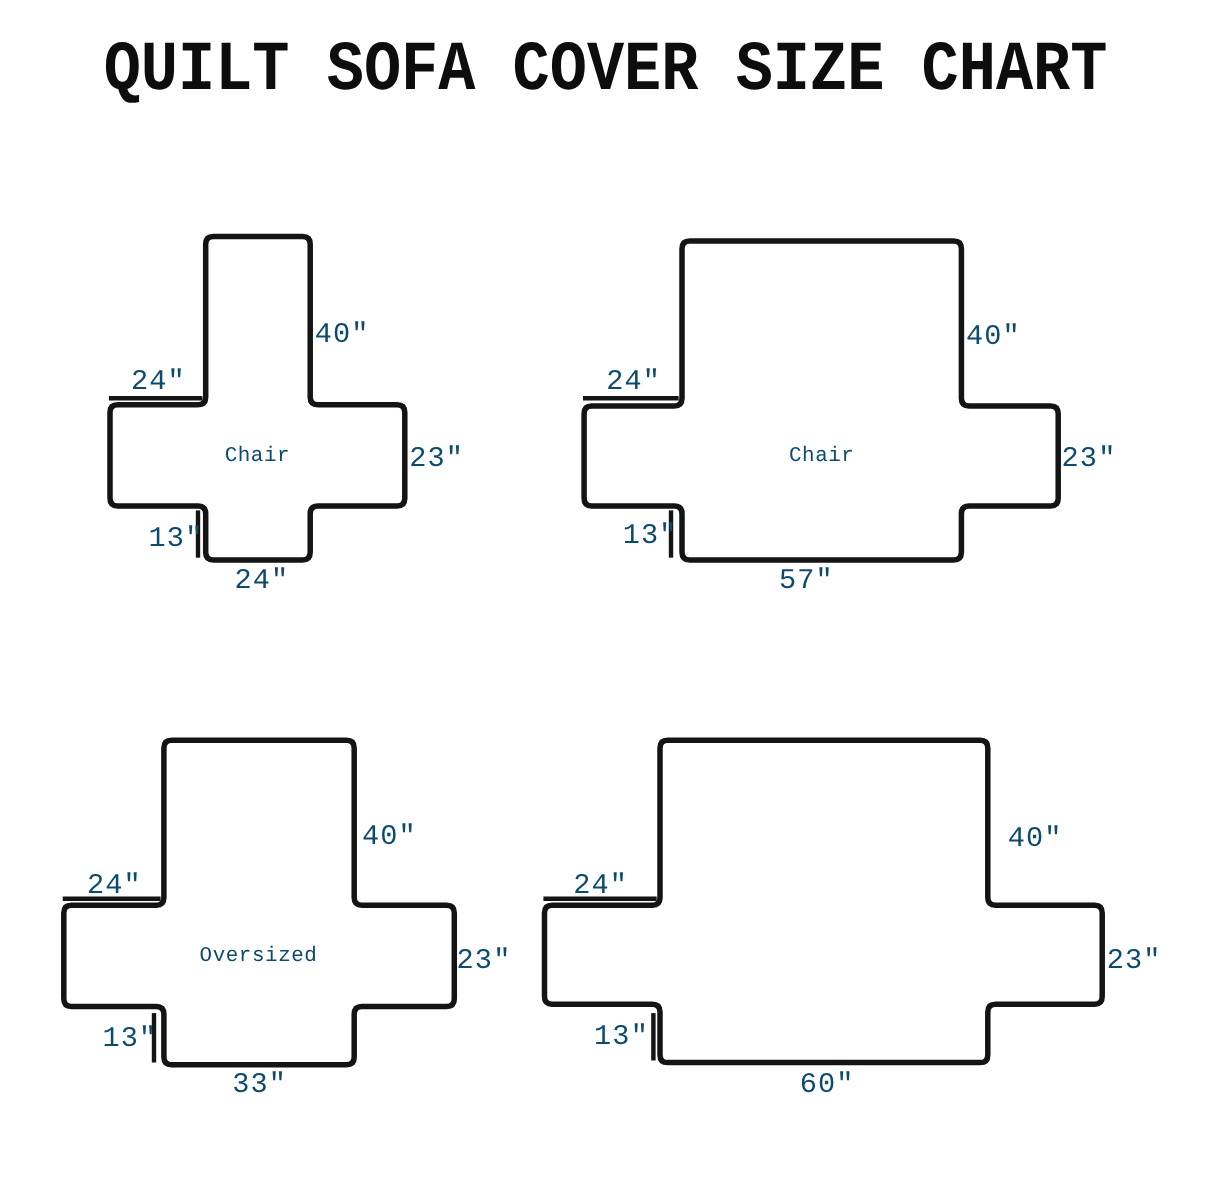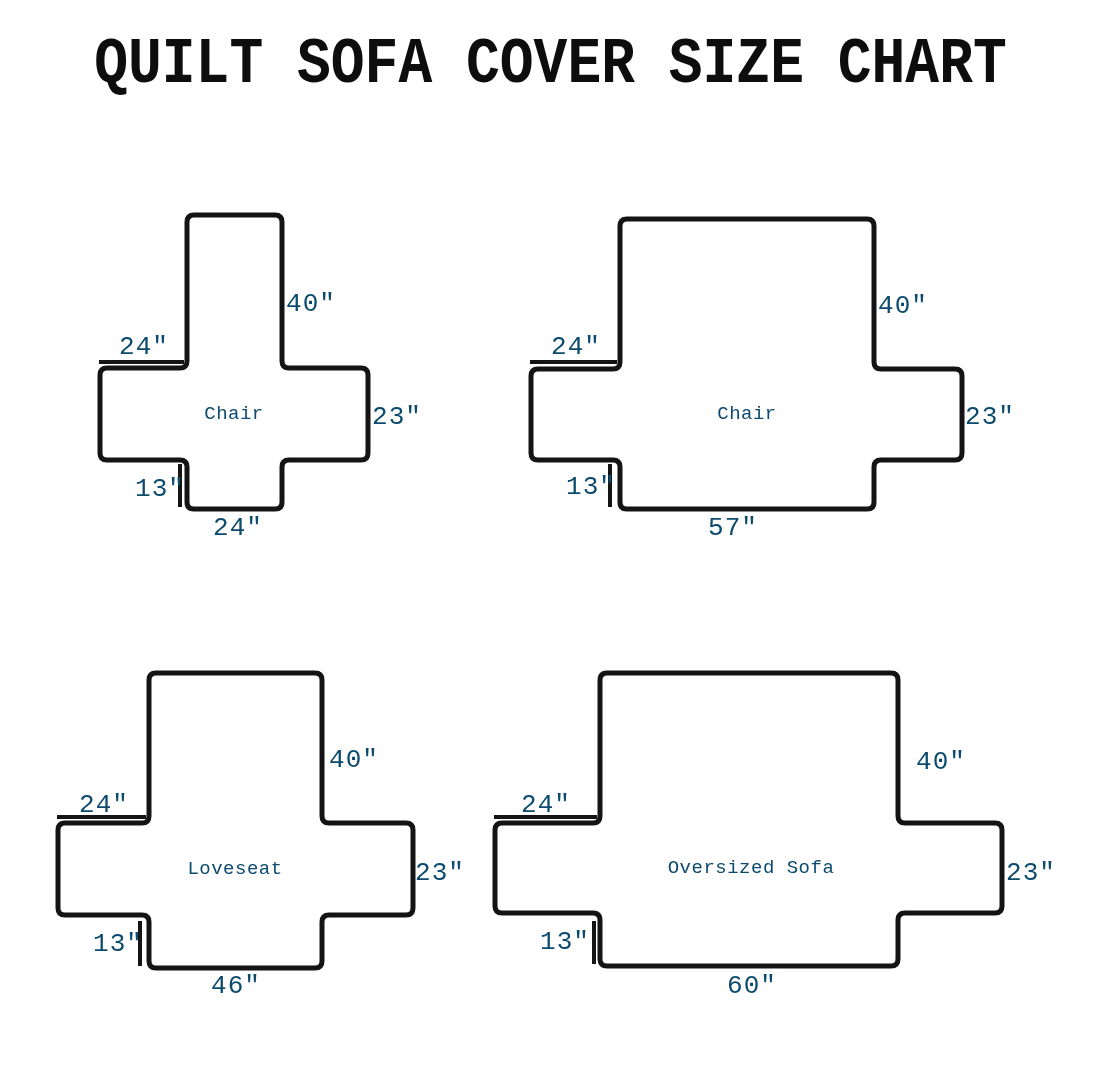--- a/index.html
+++ b/index.html
@@ -58,27 +58,26 @@
   <span class="lbl dim" style="left: 160px; top: 489px;">13″</span>
   <span class="lbl dim" style="left: 238px; top: 528px;">24″</span>
 
   <span class="lbl fig-name" style="left: 747px; top: 414px;">Chair</span>
   <span class="lbl dim" style="left: 903px; top: 306px;">40″</span>
   <span class="lbl dim" style="left: 576px; top: 347px;">24″</span>
   <span class="lbl dim" style="left: 990px; top: 417px;">23″</span>
   <span class="lbl dim" style="left: 591px; top: 487px;">13″</span>
   <span class="lbl dim" style="left: 733px; top: 528px;">57″</span>
 
-  <span class="lbl fig-name" style="left: 235px; top: 869px;">Loveseat</span>
+  <span class="lbl fig-name" style="left: 235px; top: 869px;">Oversized</span>
   <span class="lbl dim" style="left: 354px; top: 760px;">40″</span>
   <span class="lbl dim" style="left: 104px; top: 805px;">24″</span>
   <span class="lbl dim" style="left: 440px; top: 873px;">23″</span>
   <span class="lbl dim" style="left: 118px; top: 944px;">13″</span>
-  <span class="lbl dim" style="left: 236px; top: 986px;">46″</span>
+  <span class="lbl dim" style="left: 236px; top: 986px;">33″</span>
 
-  <span class="lbl fig-name" style="left: 751px; top: 868px;">Oversized Sofa</span>
   <span class="lbl dim" style="left: 941px; top: 762px;">40″</span>
   <span class="lbl dim" style="left: 546px; top: 805px;">24″</span>
   <span class="lbl dim" style="left: 1031px; top: 873px;">23″</span>
   <span class="lbl dim" style="left: 565px; top: 942px;">13″</span>
   <span class="lbl dim" style="left: 752px; top: 986px;">60″</span>
 
 </div>
 
 </body></html>

